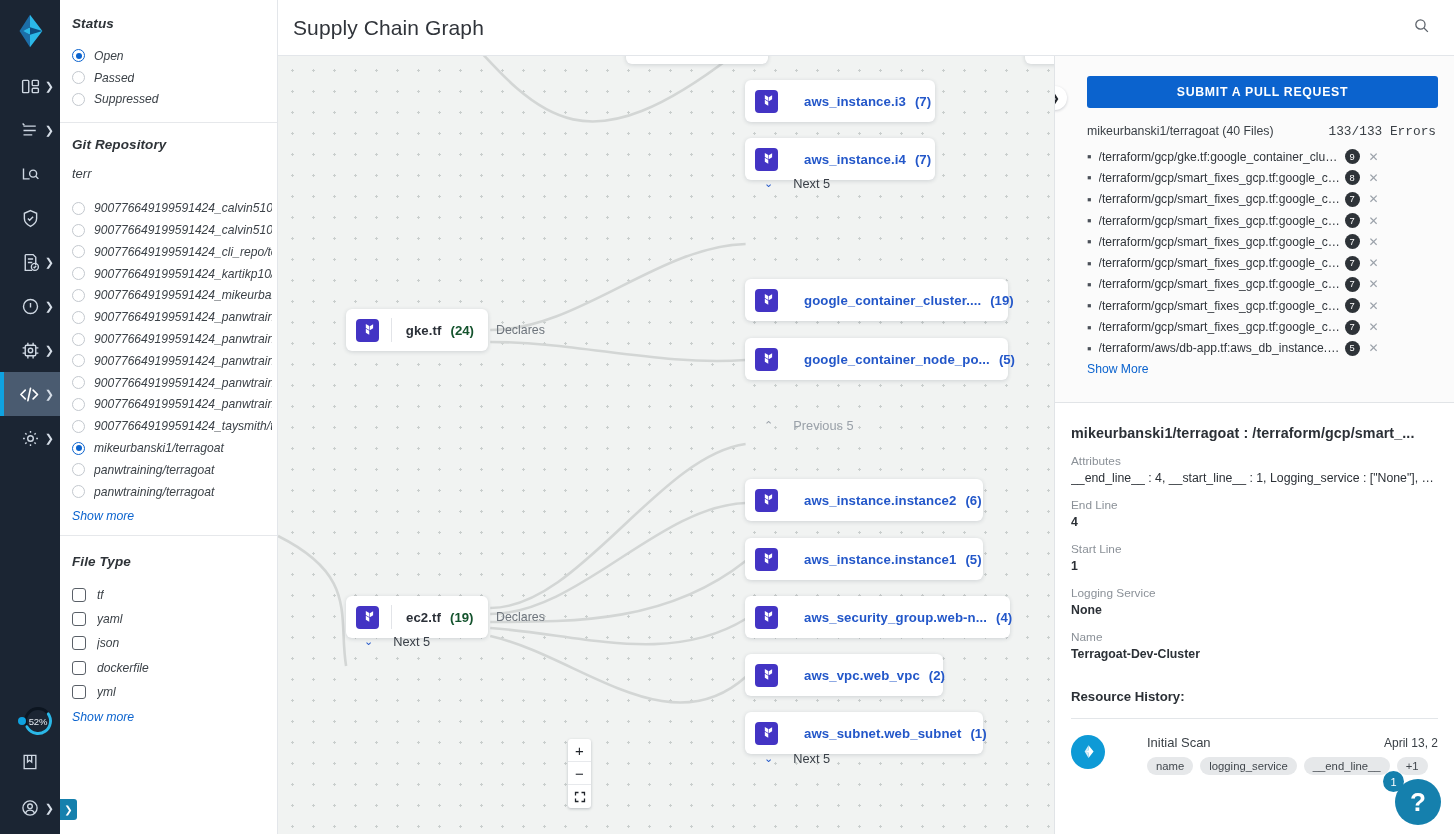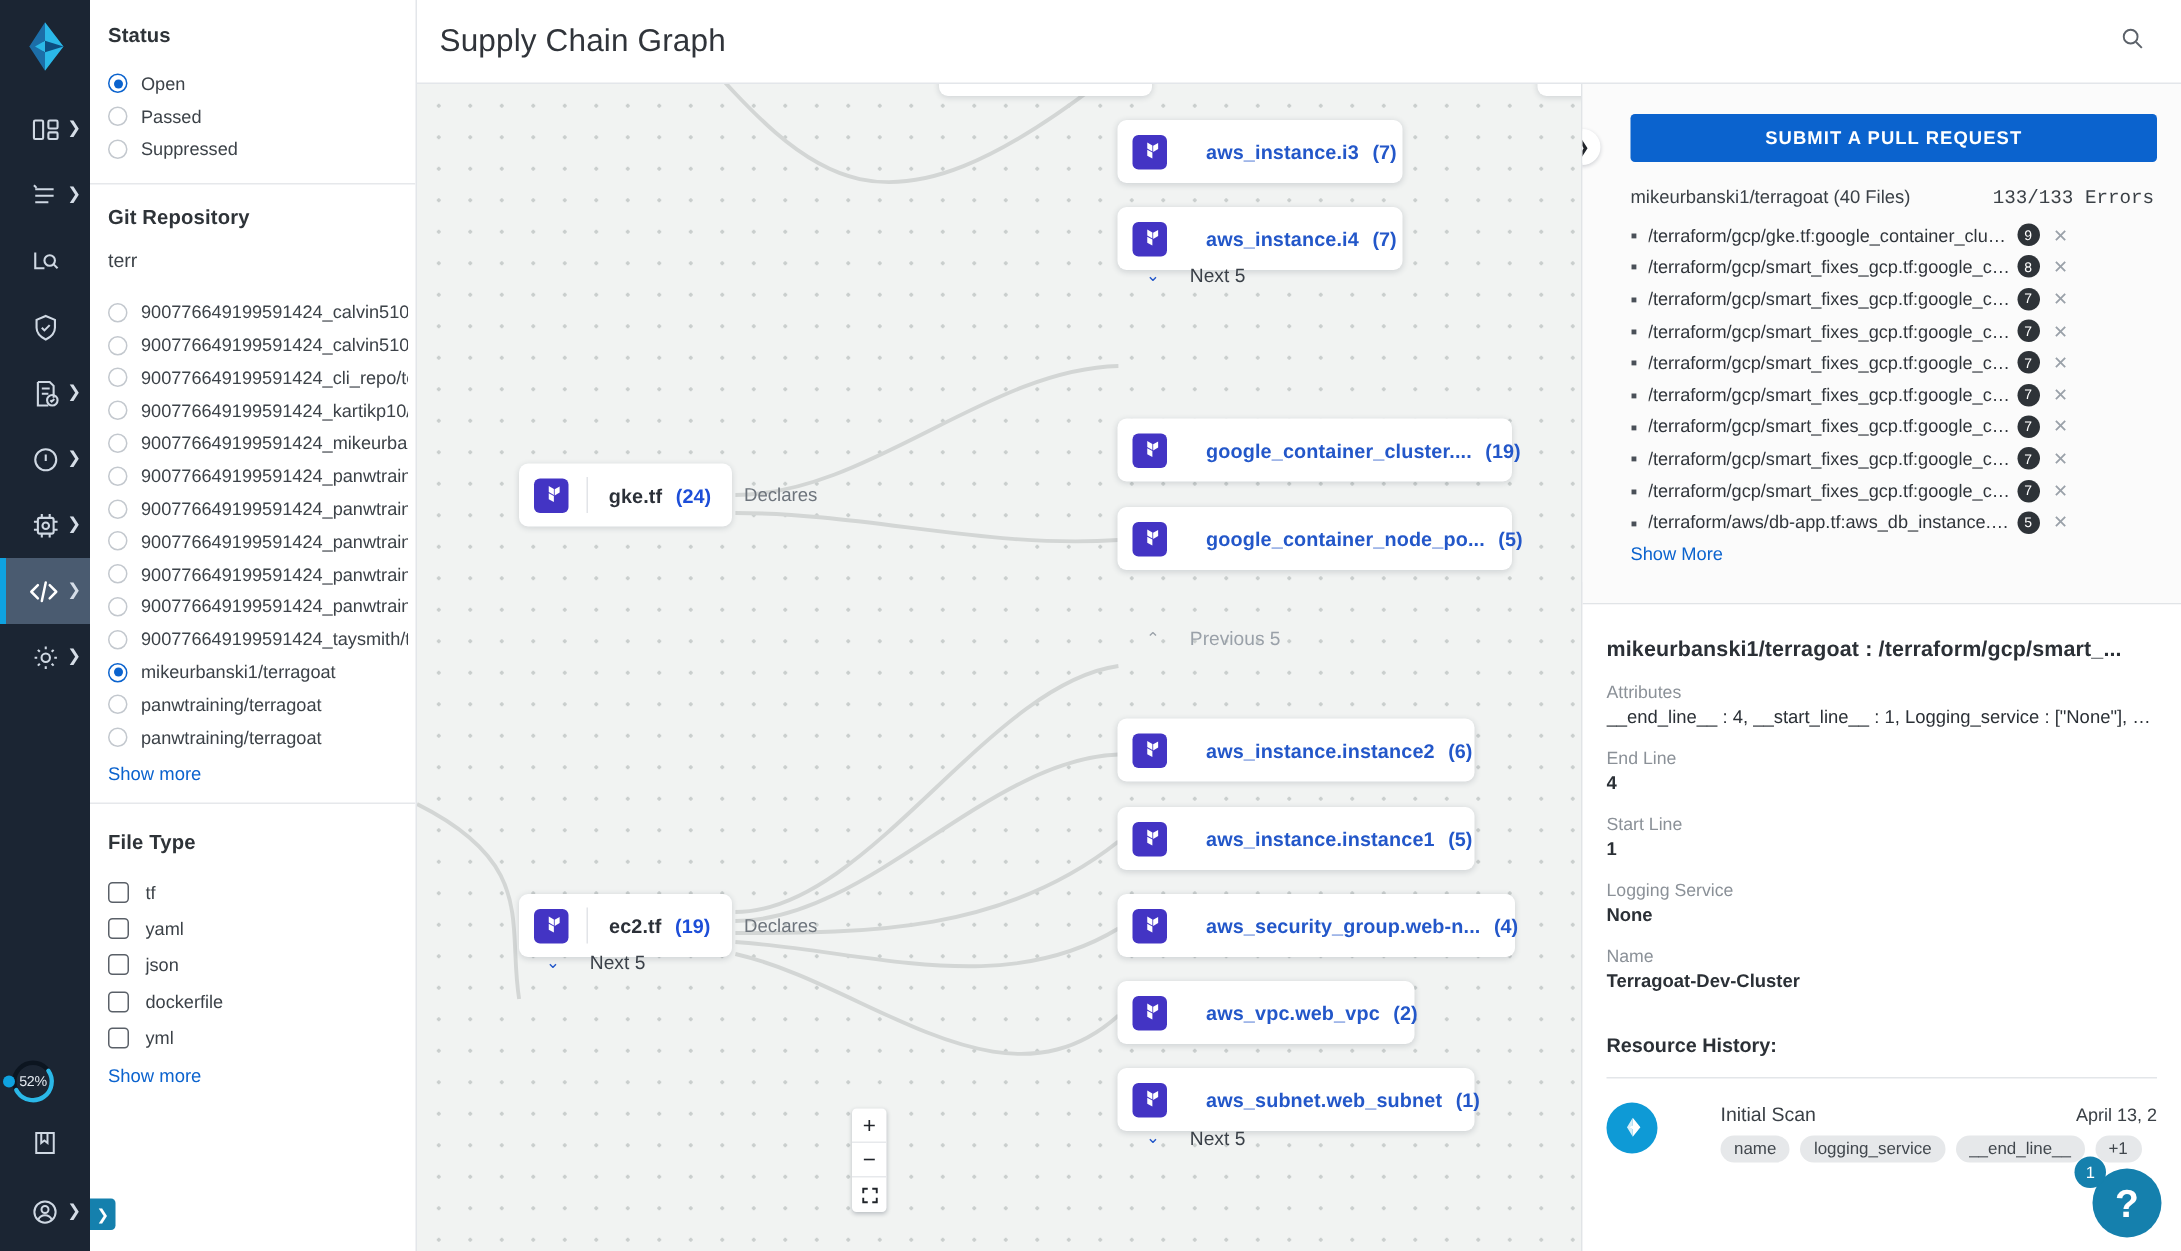--- a/index.html
+++ b/index.html
@@ -27,36 +27,36 @@
     content: ""; position: absolute; left: 0; top: 0; bottom: 0;
     width: 4px; background: #0fa2e0;
   }
   .rail-item svg { display: block; }
   .rail-chev {
     position: absolute; right: 6px; top: 50%; transform: translateY(-50%);
     font-size: 11px; color: #d5dde7; line-height: 1;
   }
   .rail-bottom {
     position: absolute; bottom: 4px; left: 0; width: 60px;
-    display: flex; flex-direction: column; align-items: flex-start; gap: 2px;
+    display: flex; flex-direction: column; align-items: flex-end; gap: 2px;
   }
   .ring-wrap { position: relative; width: 44px; height: 34px; display:flex; align-items:center; justify-content:center;}
   .ring-dot { position: absolute; left: 2px; top: 13px; width: 8px; height: 8px; border-radius: 50%; background: #0fa2e0; }
   .ring-label {
     position: absolute; left: 0; top: 0; width: 44px; height: 34px;
     display: flex; align-items: center; justify-content: center;
     font-size: 9.5px; color: #e4eaf1; letter-spacing: -0.2px;
   }
 
   
   .filters {
     width: 218px; flex: 0 0 218px; height: 834px; background: #fff;
     border-right: 1px solid #e3e6ea; overflow: hidden; position: relative;
   }
-  .filter-section { padding: 16px 0 12px 12px; }
+  .filter-section { padding: 16px 0 12px 12px; font-style: italic; }
   .filter-section.bordered { border-bottom: 1px solid #e6e8eb; }
   .filter-title {
     font-size: 13.5px; font-weight: bold; color: #2e3338;
     margin-bottom: 14px; letter-spacing: .1px;
   }
   .opt-row { display: flex; align-items: center; height: 21.8px; }
   .radio {
     width: 13px; height: 13px; border-radius: 50%; border: 1px solid #c3c8ce;
     flex: 0 0 13px; margin-right: 9px; background: #fff; position: relative;
   }
@@ -107,21 +107,21 @@
   }
   .node-ico {
     width: 23px; height: 23px; border-radius: 4px; background: #4334c4;
     flex: 0 0 23px; display: flex; align-items: center; justify-content: center;
     margin-right: 12px;
   }
   .node-sep { width: 1px; align-self: stretch; background: #e2e4e8; margin: 9px 14px 9px 0; }
   .node-label { font-size: 13.2px; font-weight: bold; color: #2357c9; letter-spacing: .1px; }
   .node-label.dark { color: #2b3038; }
   .node-count { font-size: 13.2px; font-weight: bold; color: #2357c9; margin-left: 9px; }
-  .node-count.dark { color: #1d4ed8; }
+  .node-count.dark { color: #14532d; }
   .edge-label {
     position: absolute; font-size: 12.4px; color: #6d747c; background: transparent;
   }
   .pager {
     position: absolute; display: flex; align-items: center; gap: 20px;
     font-size: 12.8px; color: #3a4048;
   }
   .pager.muted { color: #9aa1a9; }
   .pager .chev { font-size: 11px; color: #2357c9; }
   .pager.muted .chev { color: #9aa1a9; }

